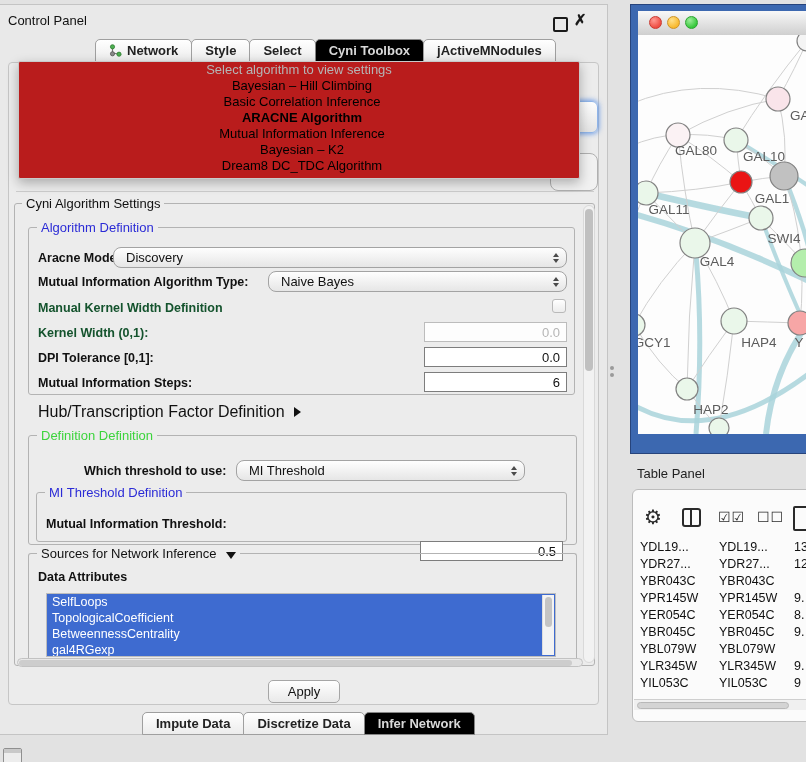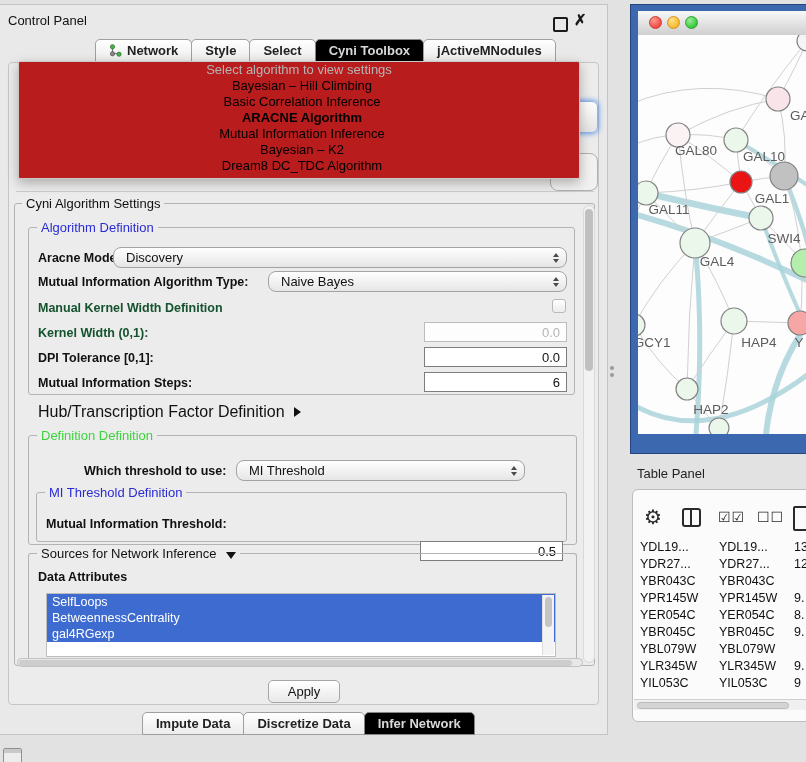--- a/index.html
+++ b/index.html
@@ -227,20 +227,21 @@
 
       <div class="grp" style="left:14px;top:356px;width:549px;height:130px;border-bottom:none;">
         <span class="legend">
           <span>Sources for Network Inference</span>
           <span class="tri-down"></span>
         </span>
       </div>
       <div class="lbl" style="left:24px;top:370px;">Data Attributes</div>
       <div class="attr-list">
         <div class="attr">SelfLoops</div>
+        <div class="attr">TopologicalCoefficient</div>
         <div class="attr">BetweennessCentrality</div>
         <div class="attr">gal4RGexp</div>
         <div class="attr-scroll">
             <div class="thumb"></div>
           </div>
       </div>
       <div class="hscroll">
           <div class="thumb"></div>
         </div>
     </div>

